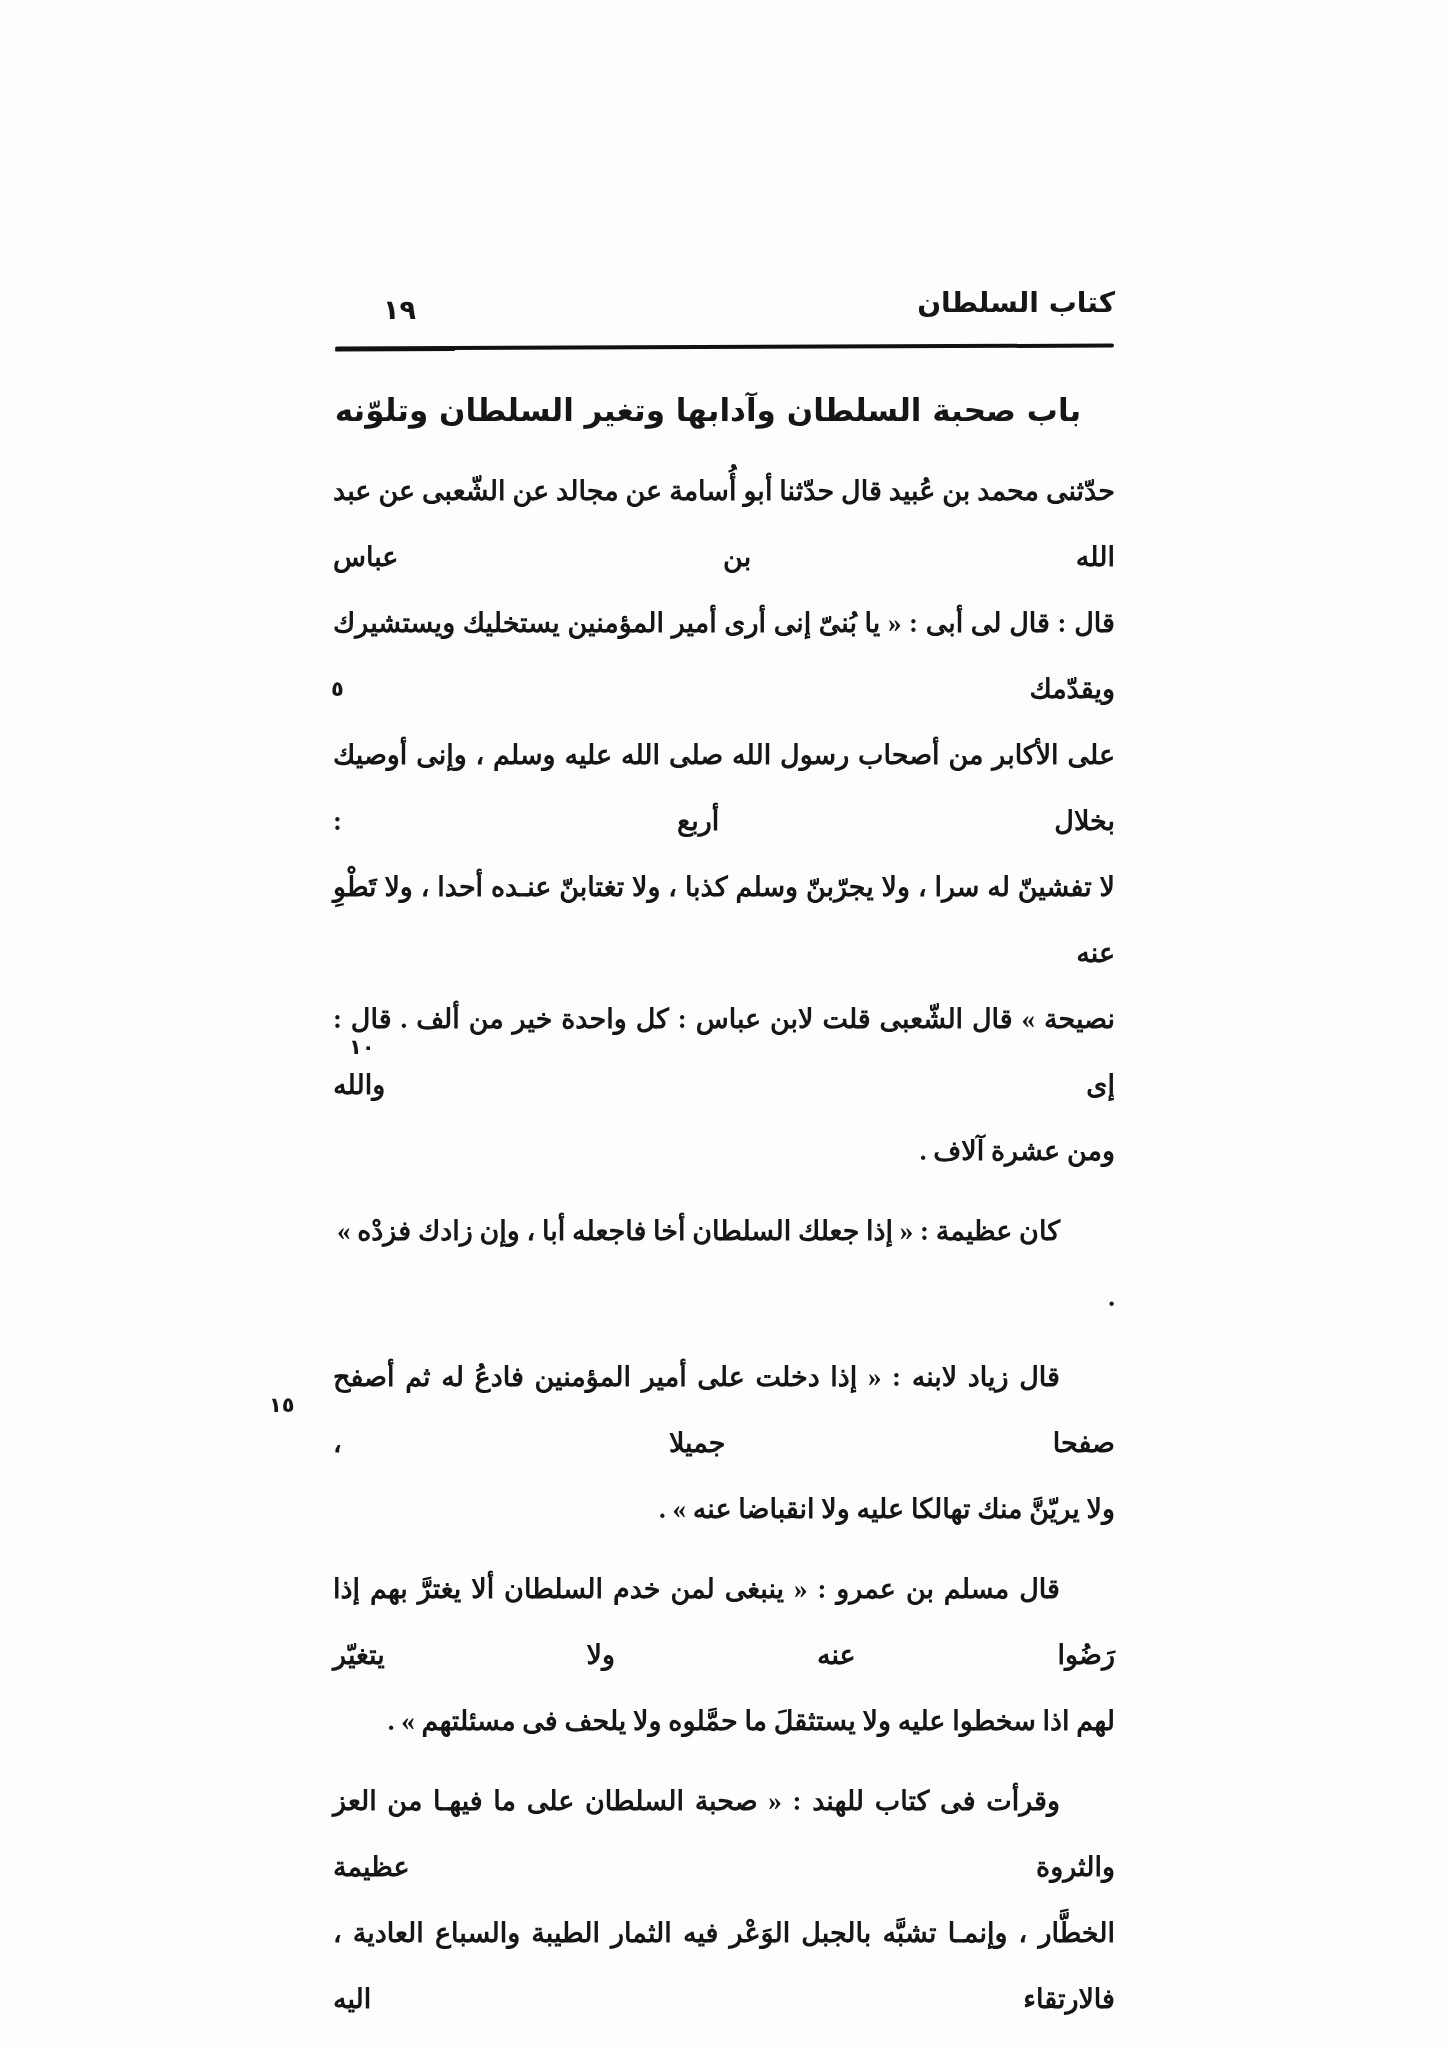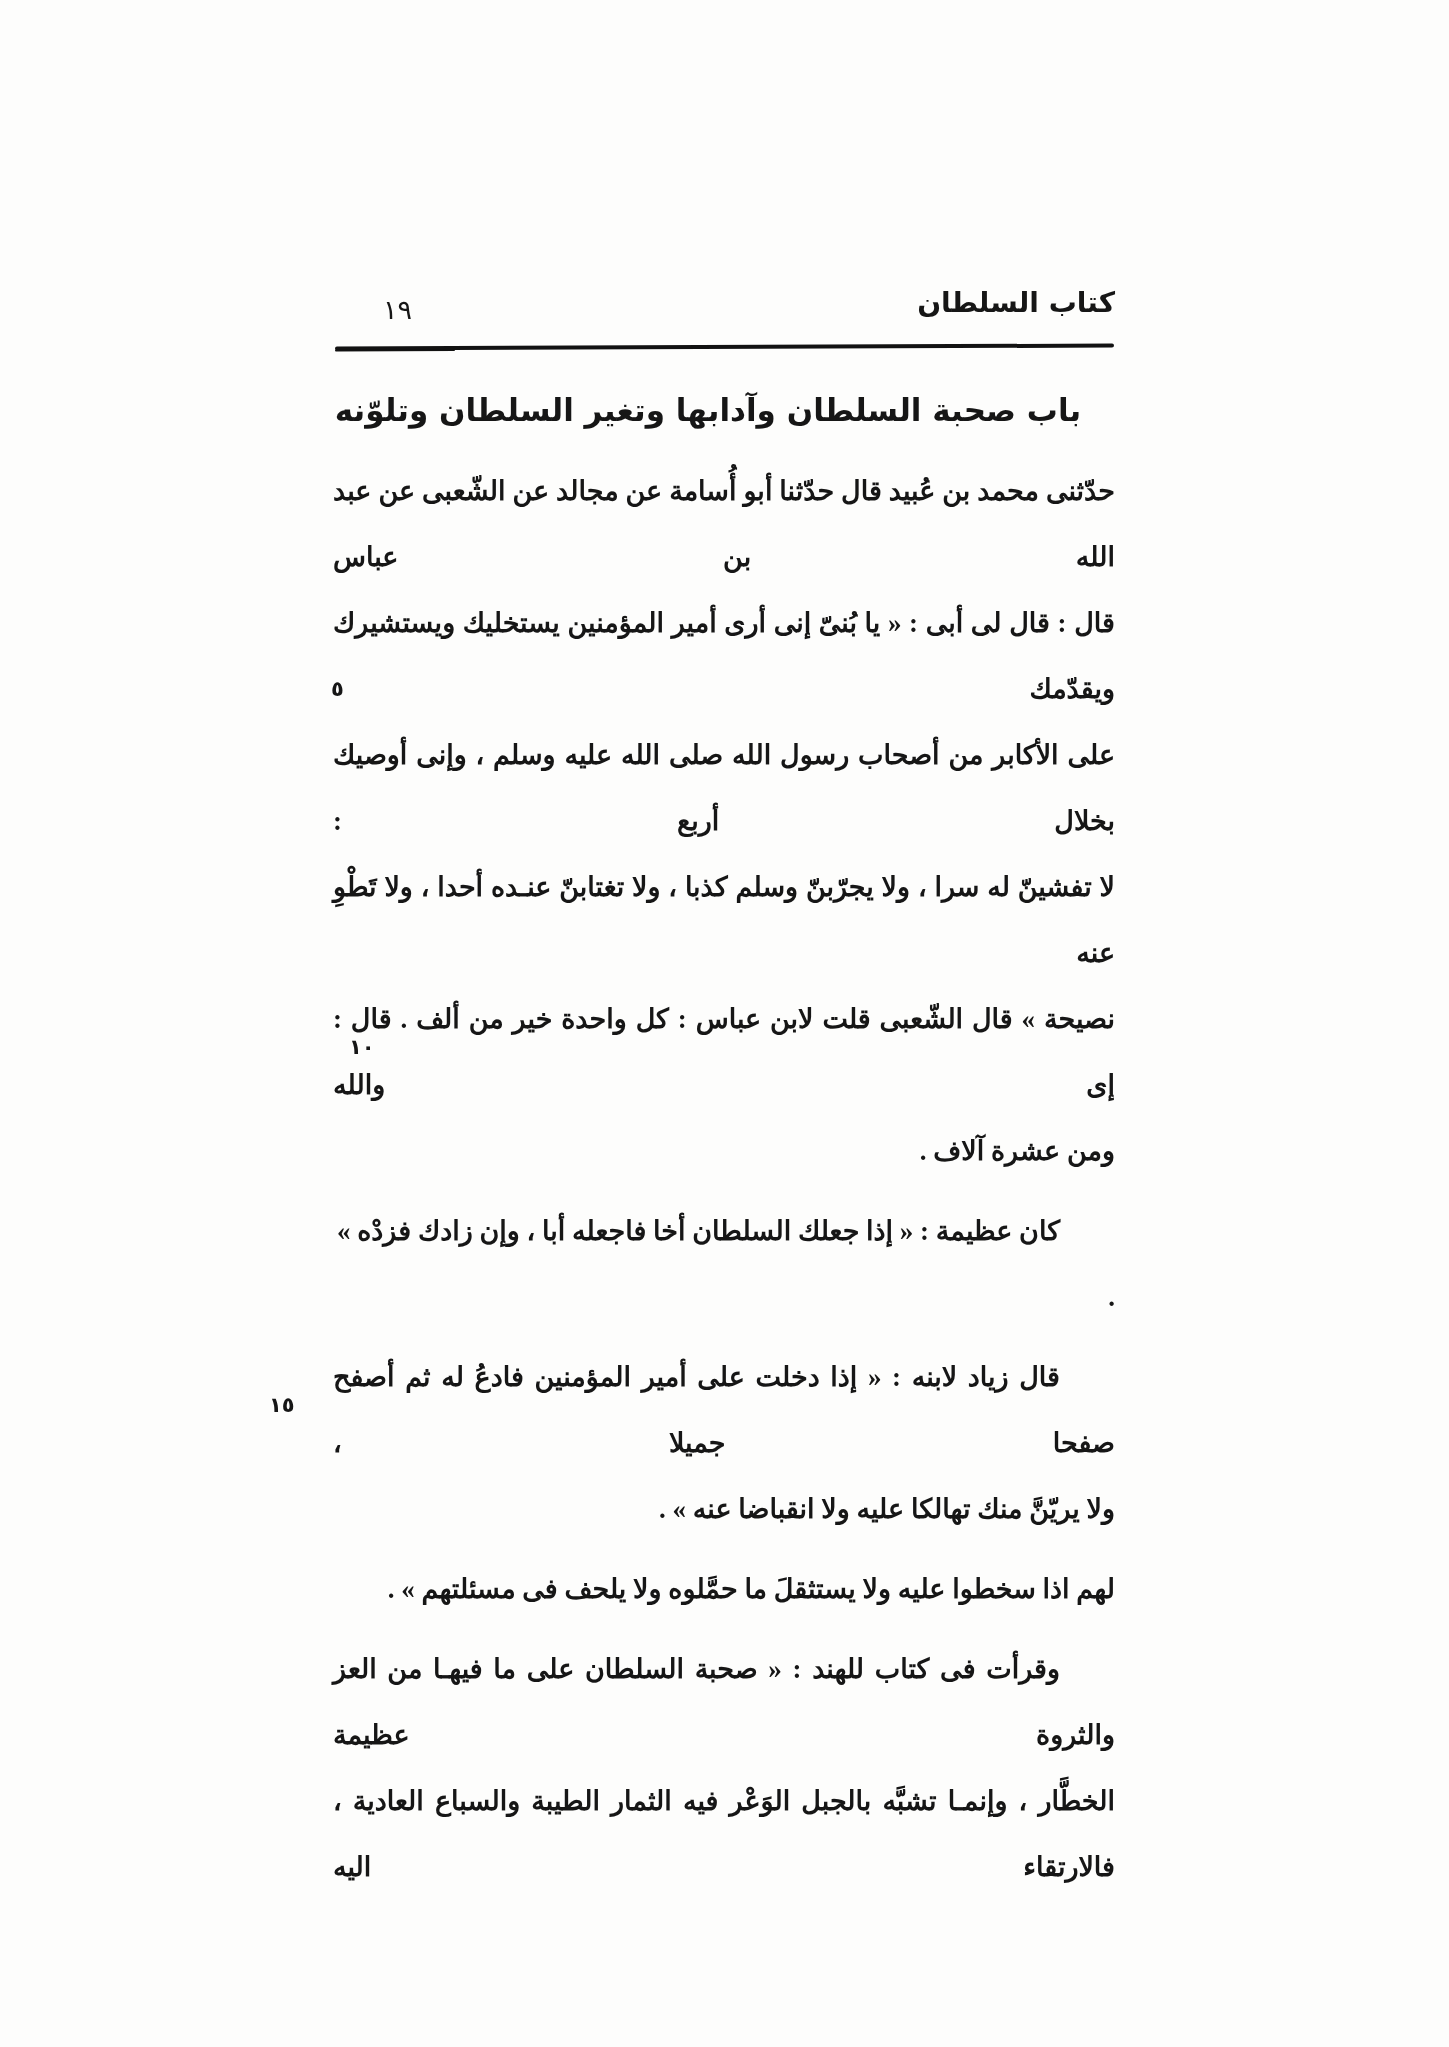--- a/index.html
+++ b/index.html
@@ -13,21 +13,21 @@
   .page{position:absolute;inset:0;background:#fdfdfc;}
 
   
   .running-title{
     position:absolute;top:286px;left:333px;width:782px;
     text-align:right;font-size:28px;font-weight:bold;
     direction:rtl;letter-spacing:1px;
   }
   .page-number{
     position:absolute;top:294px;left:383px;
-    font-size:27px;font-weight:normal;
+    font-size:27px;font-weight:bold;
   }
   .rule{
     position:absolute;top:345px;left:335px;width:779px;height:4px;
     background:#121212;border-radius:2px;
     transform:rotate(-0.22deg);
   }
   .rule:after{
     content:"";position:absolute;left:0;top:3px;width:120px;height:2px;
     background:#121212;border-radius:2px;
   }
@@ -88,20 +88,21 @@
     <p class="para">
       <span class="line e ind">كان عظيمة : « إذا جعلك السلطان أخا فاجعله أبا ، وإن زادك فزدْه » .</span>
     </p>
 
     <p class="para">
       <span class="line j ind">قال زياد لابنه : « إذا دخلت على أمير المؤمنين فادعُ له ثم أصفح صفحا جميلا ،</span>
       <span class="line e">ولا يريّنَّ منك تهالكا عليه ولا انقباضا عنه » .</span>
     </p>
 
     <p class="para">
+      <span class="line j ind">قال مسلم بن عمرو : « ينبغى لمن خدم السلطان ألا يغترَّ بهم إذا رَضُوا عنه ولا يتغيّر</span>
       <span class="line e">لهم اذا سخطوا عليه ولا يستثقلَ ما حمَّلوه ولا يلحف فى مسئلتهم » .</span>
     </p>
 
     <p class="para">
       <span class="line j ind">وقرأت فى كتاب للهند : « صحبة السلطان على ما فيهـا من العز والثروة عظيمة</span>
       <span class="line j">الخطَّار ، وإنمـا تشبَّه بالجبل الوَعْر فيه الثمار الطيبة والسباع العادية ، فالارتقاء اليه</span>
 
     </p>
 
   </div>

